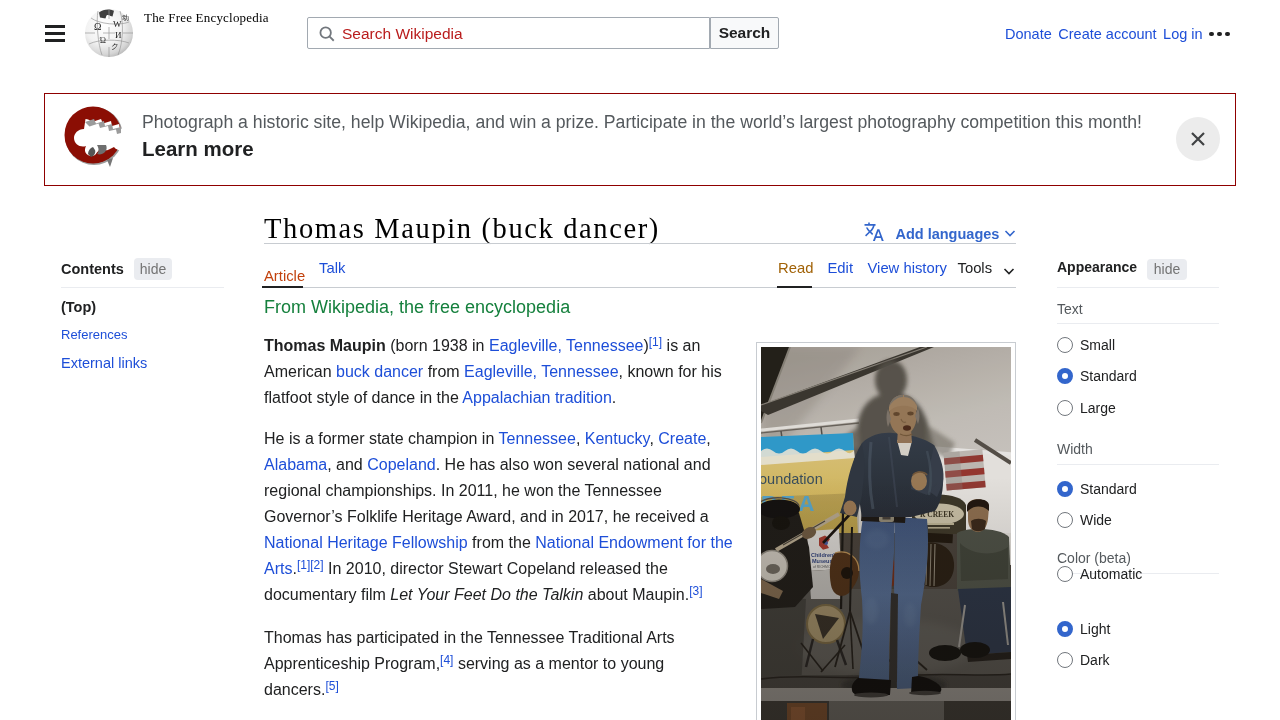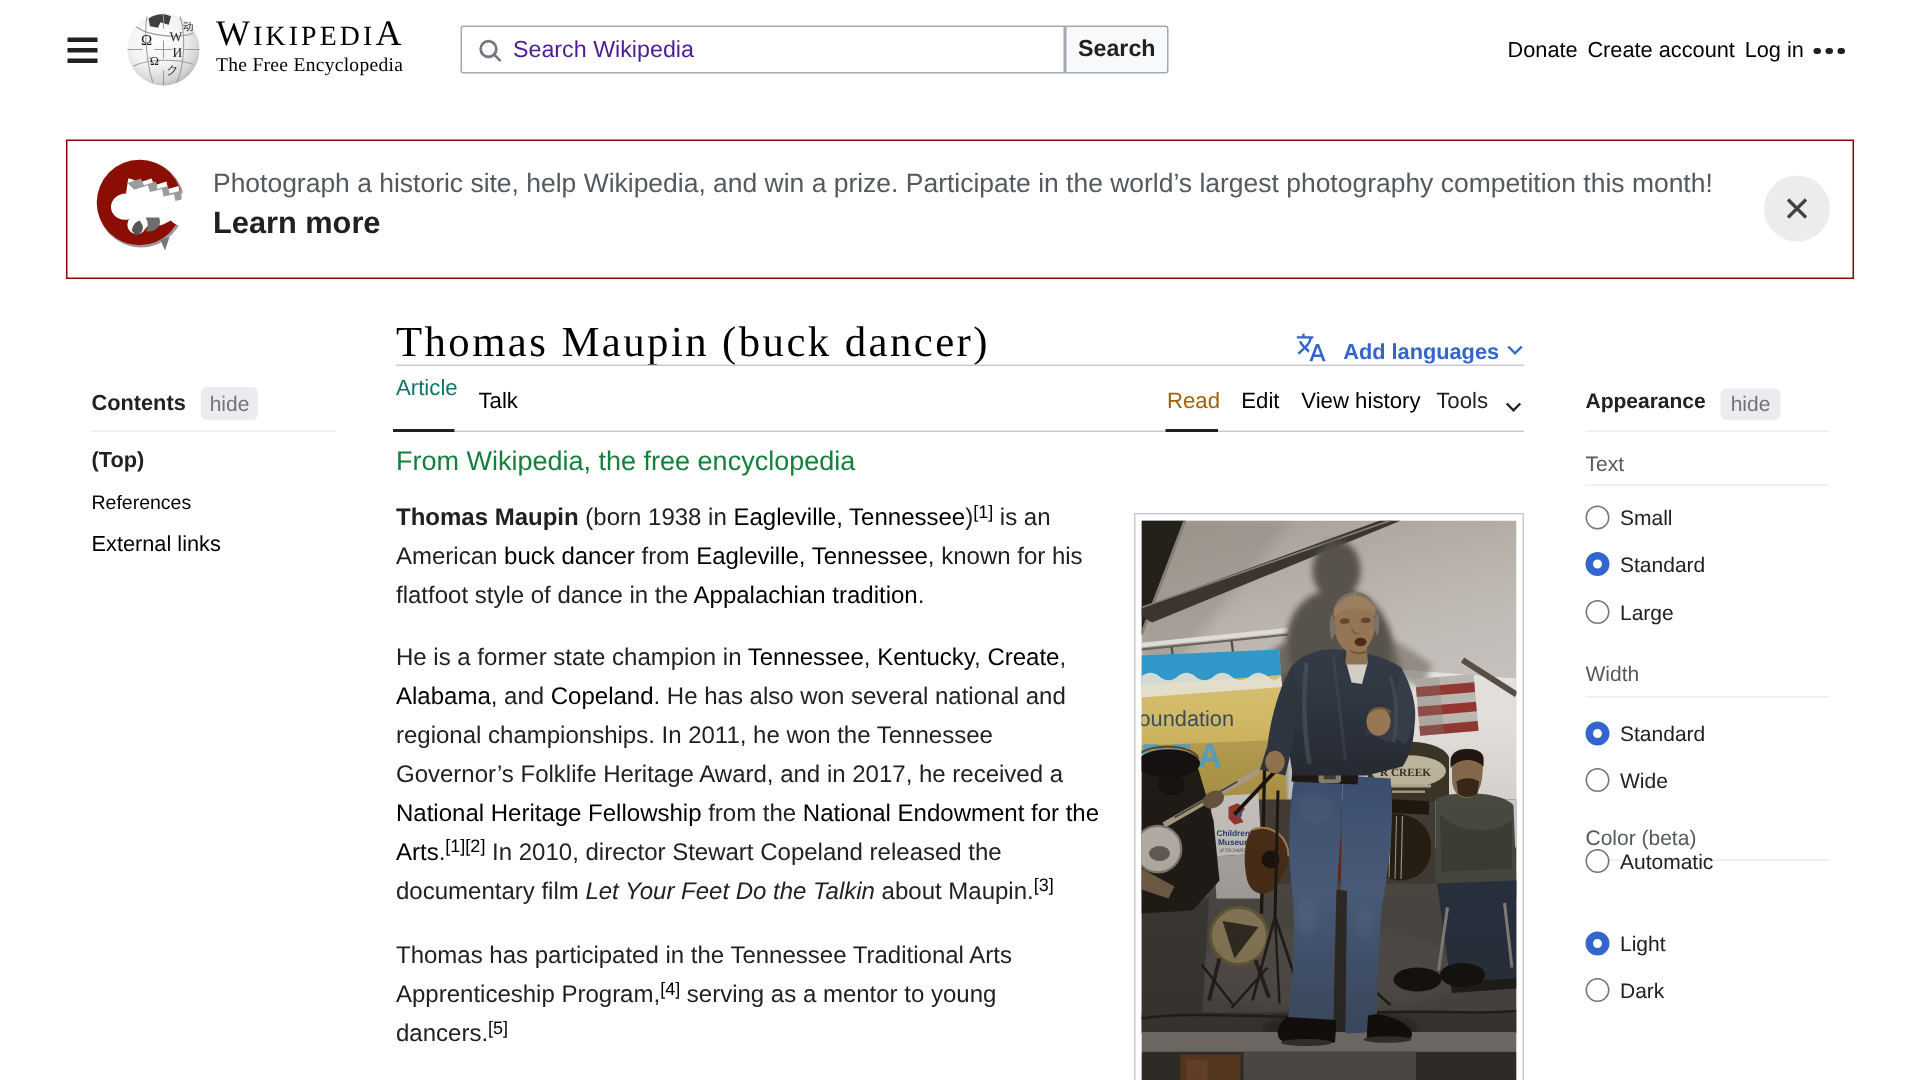--- a/index.html
+++ b/index.html
@@ -1,19 +1,19 @@
 <!DOCTYPE html>
 <html><head>
 <meta charset="utf-8">
 <style>
 * { margin:0; padding:0; box-sizing:border-box; }
 html,body { width:1280px; height:720px; overflow:hidden; background:#fff;
   font-family:"Liberation Sans", sans-serif; color:#202122; }
 .abs { position:absolute; }
-a { color:#000000; text-decoration:none; }
+a { color:#1d4ed8; text-decoration:none; }
 sup { font-size:12px; line-height:0; vertical-align:baseline; position:relative; top:-5px; }
 .line { position:absolute; white-space:nowrap; font-size:16px; line-height:26px; height:26px; }
 .divider { position:absolute; height:1px; background:#c8ccd1; }
 .hidebtn { position:absolute; background:#eaecf0; border-radius:4px; font-size:14px;
   color:#737373; text-align:center; }
 .seclabel { position:absolute; font-size:14px; color:#54595d; white-space:nowrap; }
 .radio-row { position:absolute; height:20px; display:flex; align-items:center; font-size:14px; color:#202122; }
 .rb { width:16px; height:16px; border-radius:50%; margin-right:7px; flex:none; }
 .rb.off { border:1.4px solid #72777d; background:#fff; }
 .rb.on { border:5.2px solid #36c; background:#fff; }
@@ -51,30 +51,29 @@
     <text x="10" y="22" font-size="10">Ω</text>
     <text x="29" y="19" font-size="9">W</text>
     <text x="31" y="30" font-size="9">И</text>
     <text x="16" y="35" font-size="8">Ώ</text>
     <text x="38" y="12" font-size="7">动</text>
     <text x="27" y="41" font-size="8">ク</text>
   </g>
 </svg>
 
 <div class="abs" style="left:144px;top:11.5px;width:150px;font-family:'Liberation Serif',serif;">
-  <div style="font-size:24px;letter-spacing:2.1px;color:#000;line-height:23px;">W<span style="font-size:18.5px;">IKIPEDI</span>A</div>
   <div style="font-size:13px;letter-spacing:0.2px;margin-top:0.5px;color:#000;line-height:12px;">The Free Encyclopedia</div>
 </div>
 
 <div class="abs" style="left:307px;top:17px;width:403px;height:32px;border:1px solid #a2a9b1;border-radius:2px 0 0 2px;">
   <svg class="abs" style="left:10px;top:7px;" width="18" height="18" viewBox="0 0 20 20">
     <circle cx="8.5" cy="8.5" r="5.8" fill="none" stroke="#72777d" stroke-width="2"></circle>
     <line x1="12.7" y1="12.7" x2="17.5" y2="17.5" stroke="#72777d" stroke-width="2"></line>
   </svg>
-  <div class="abs" style="left:34px;top:7px;font-size:15.5px;color:#4c1d95;">Search Wikipedia</div>
+  <div class="abs" style="left:34px;top:7px;font-size:15.5px;color:#b91c1c;">Search Wikipedia</div>
 </div>
 <div class="abs" style="left:710px;top:17px;width:69px;height:32px;border:1px solid #a2a9b1;border-radius:0 2px 2px 0;background:#f8f9fa;display:flex;align-items:center;justify-content:center;font-size:15.5px;font-weight:bold;color:#202122;">Search</div>
 
 <div class="abs" style="left:1005px;top:25.5px;font-size:14.5px;white-space:nowrap;">
   <a>Donate</a><span style="display:inline-block;width:6.5px;"></span><a>Create account</a><span style="display:inline-block;width:6.5px;"></span><a>Log in</a>
 </div>
 <div class="abs" style="left:1209px;top:31.5px;width:26px;height:6px;">
   <div style="position:absolute;left:0;top:0;width:4.6px;height:4.6px;border-radius:50%;background:#202122;"></div>
   <div style="position:absolute;left:8.2px;top:0;width:4.6px;height:4.6px;border-radius:50%;background:#202122;"></div>
   <div style="position:absolute;left:16.4px;top:0;width:4.6px;height:4.6px;border-radius:50%;background:#202122;"></div>
@@ -113,21 +112,21 @@
       <path d="M14.6,7 h-1.9 L8.5,18 h1.9 l1,-2.8 h4.5 l1,2.8 h1.9 z M12,13.6 l1.7,-4.7 1.7,4.7 z"></path>
     </g>
   </svg>
   <span style="font-size:14.5px;font-weight:bold;color:#36c;padding-left:6px;">Add languages</span>
 </div>
 <svg class="abs" style="left:1004px;top:227px;" width="12" height="12" viewBox="0 0 12 12">
   <path d="M1.5,4 L6,8.5 L10.5,4" stroke="#36c" stroke-width="1.6" fill="none"></path>
 </svg>
 <div class="divider" style="left:264px;top:243px;width:752px;"></div>
 
-<div class="abs" style="left:264px;top:251px;font-size:14.8px;color:#0f766e;">Article</div>
+<div class="abs" style="left:264px;top:268px;font-size:14.8px;color:#c2410c;">Article</div>
 <div class="abs" style="left:319px;top:260px;font-size:14.8px;"><a>Talk</a></div>
 <div class="abs" style="left:778px;top:260px;font-size:14.8px;color:#a16207;">Read</div>
 <div class="abs" style="left:827.5px;top:260px;font-size:14.8px;"><a>Edit</a></div>
 <div class="abs" style="left:867.5px;top:260px;font-size:14.8px;"><a>View history</a></div>
 <div class="abs" style="left:957.5px;top:260px;font-size:14.8px;color:#202122;">Tools</div>
 <svg class="abs" style="left:1003px;top:265px;" width="12" height="12" viewBox="0 0 12 12">
   <path d="M1.5,4 L6,8.5 L10.5,4" stroke="#202122" stroke-width="1.6" fill="none"></path>
 </svg>
 <div class="divider" style="left:264px;top:287px;width:752px;"></div>
 <div class="abs" style="left:262px;top:285.5px;width:41px;height:2.5px;background:#202122;"></div>

